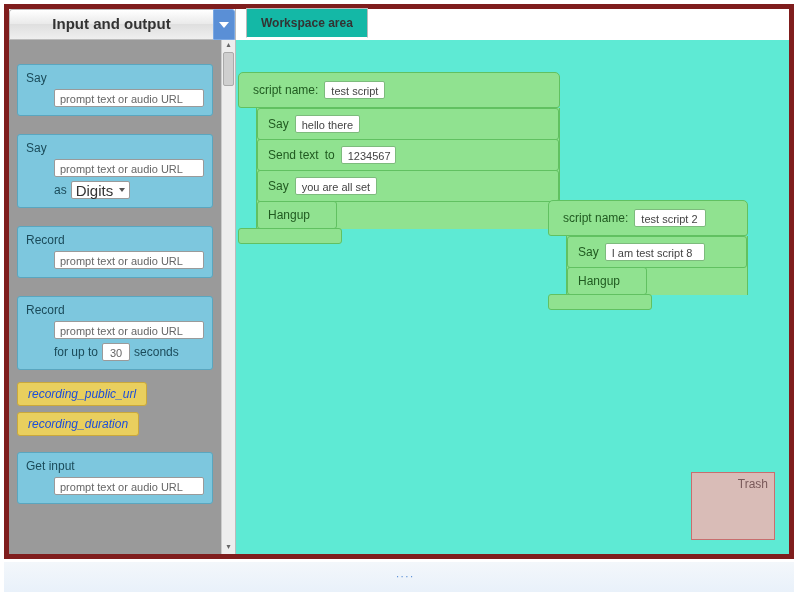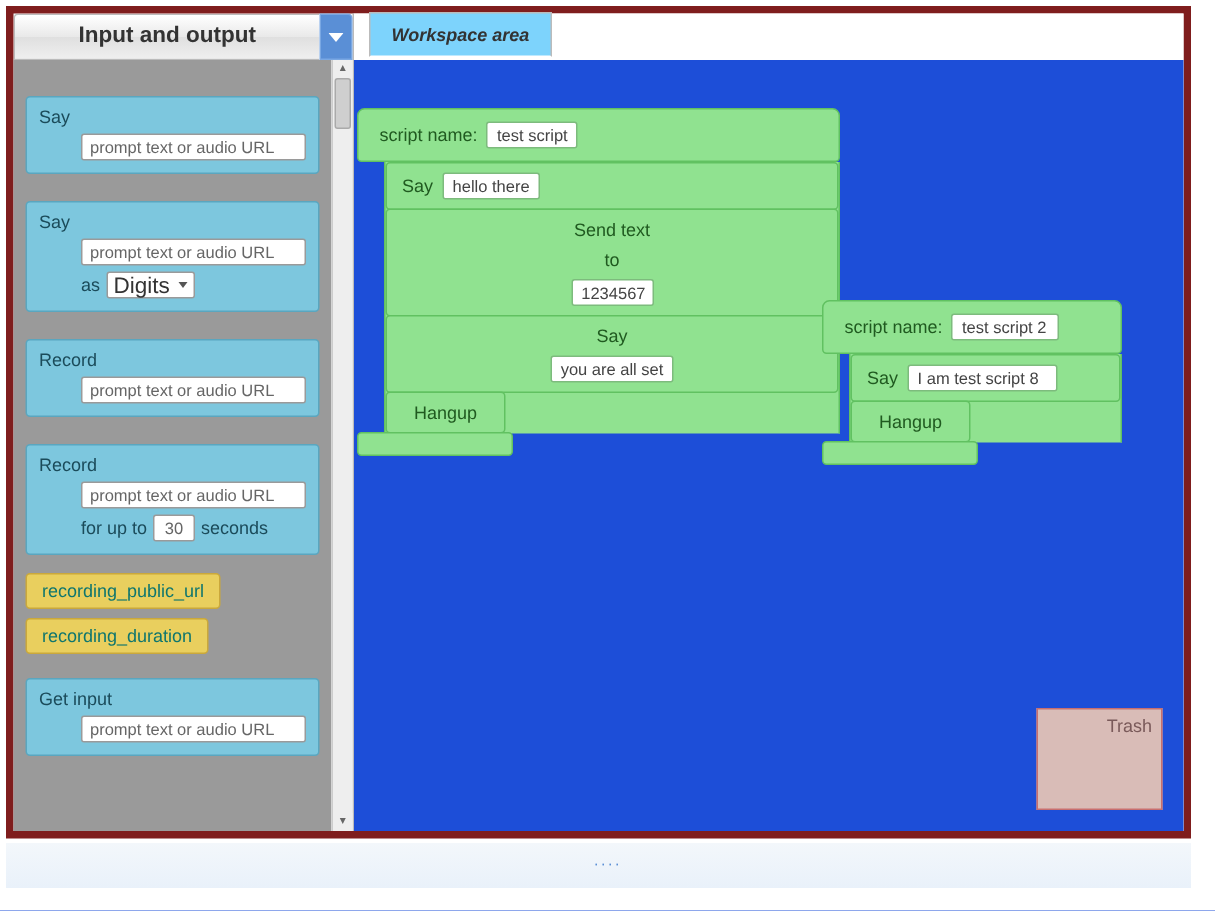--- a/index.html
+++ b/index.html
@@ -101,24 +101,25 @@
     border-radius: 3px;
     padding: 6px 8px 8px;
     color: #1b4b5a;
     font-size: 12px;
     margin-bottom: 4px;
     position: relative;
   }
   .pblock.orange {
     background: #e9cf5e;
     border-color: #caa83b;
-    color: #0f766e;
+    color: #1d4ed8;
     display: inline-block;
     padding: 4px 10px;
     margin-top: 2px;
+    font-style: italic;
   }
   .field-input {
     margin-top: 4px;
     display: flex;
     align-items: center;
     gap: 4px;
     padding-left: 28px;
   }
   .input {
     background: #fff;
@@ -157,34 +158,33 @@
   
   .workspace-col {
     flex: 1;
     position: relative;
     background: #fff;
   }
   .ws-tab {
     position: absolute;
     top: -1px;
     left: 10px;
-    background: #7dd3fc;
+    background: #14b8a6;
     border: 1px solid #bbb;
     border-bottom: 1px solid #fff;
     padding: 7px 14px;
     font-size: 12px;
     font-weight: bold;
     color: #333;
     z-index: 2;
-    font-style: italic;
   }
   .ws-canvas {
     position: absolute;
     top: 31px; left: 0; right: 0; bottom: 0;
-    background: #1d4ed8;
+    background: #5eead4;
   }
   .trash {
     position: absolute;
     right: 14px; bottom: 14px;
     width: 84px; height: 68px;
     background: #d9bcb7;
     border: 1px solid #c86e6e;
     color: #7a5a5a;
     padding: 4px 6px;
     font-size: 12px;
@@ -217,21 +217,21 @@
     border: 1px solid #61c161;
     border-radius: 3px;
     padding: 6px 10px 6px 10px;
     color: #205a20;
     font-size: 12px;
     display: flex;
     align-items: center;
     gap: 6px;
     margin-bottom: 0px;
   }
-  .stmt + .stmt, .closer { margin-top: -1px; flex-direction: column; }
+  .stmt + .stmt, .closer { margin-top: -1px; }
   .closer {
     height: 16px;
     background: #90e290;
     border: 1px solid #61c161;
     border-radius: 3px;
     margin-left: 0;
   }
   .gfield {
     background: #fff;
     border: 1px solid #7dbb7d;

